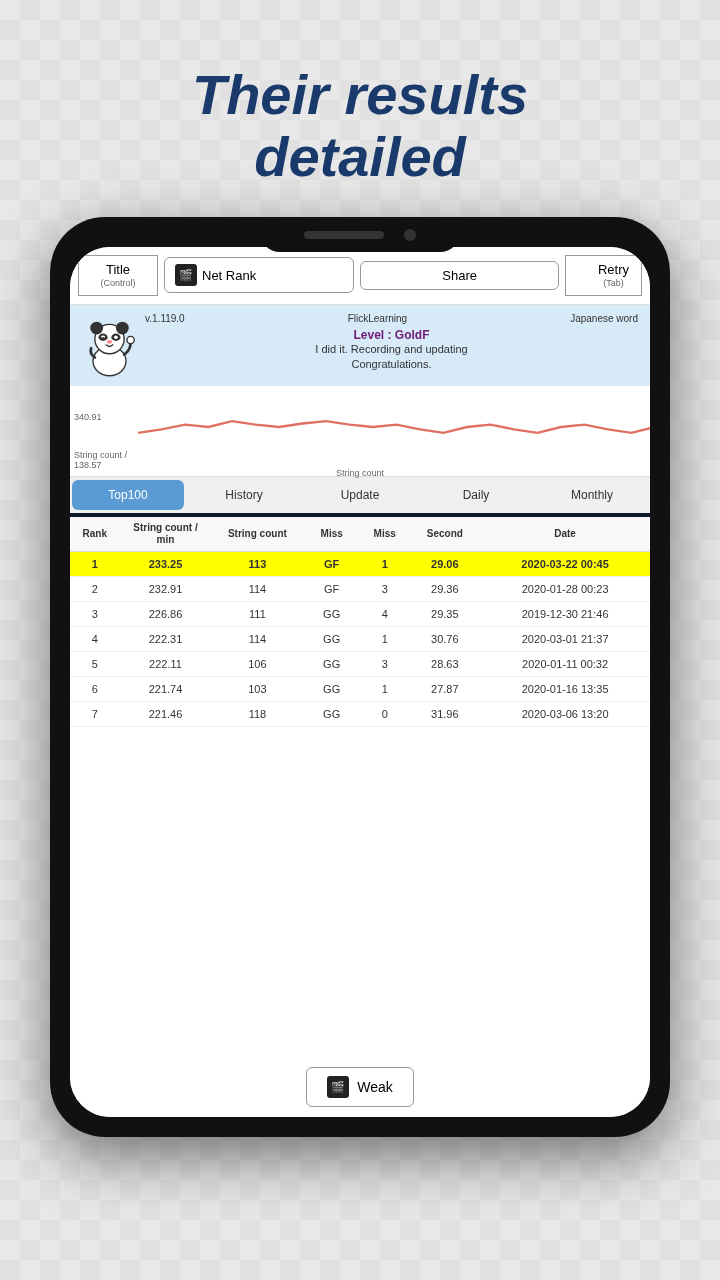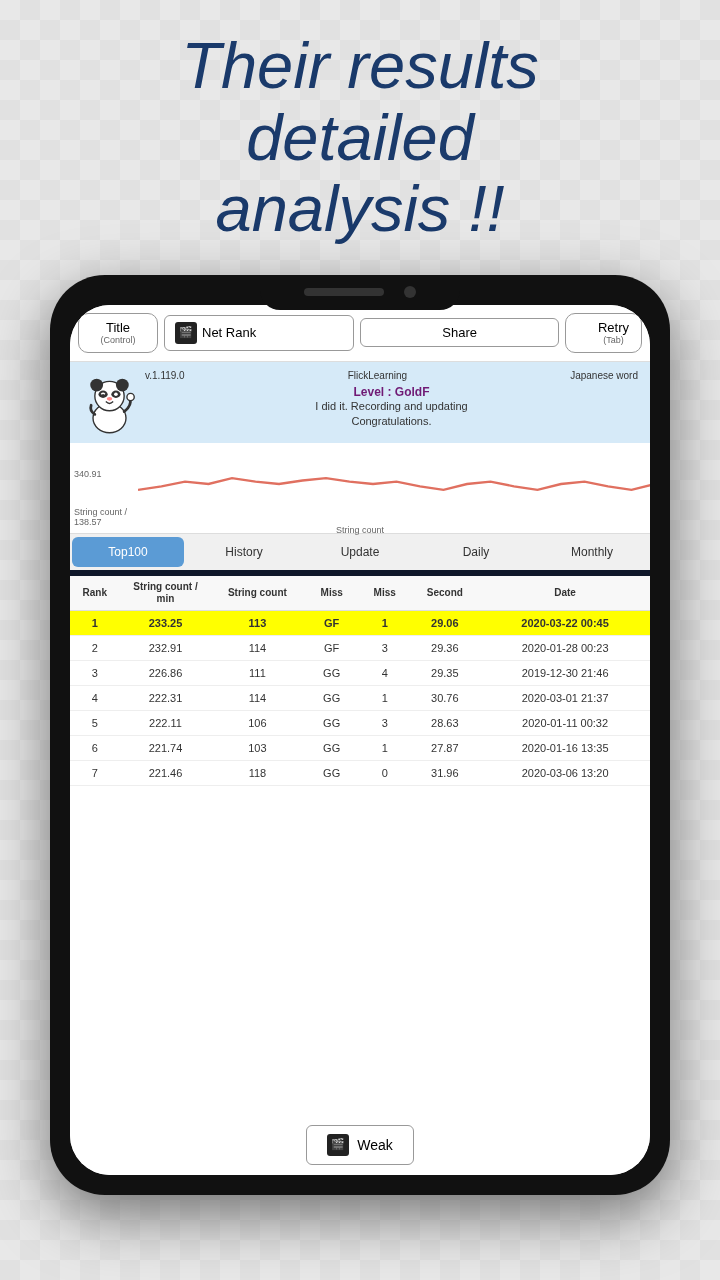--- a/index.html
+++ b/index.html
@@ -28,25 +28,26 @@
     }
 
     .headline {
       position: relative;
       text-align: center;
       padding: 30px 40px 20px;
       z-index: 10;
     }
 
     .headline-text {
-      font-size: 65px;
-      font-weight: 400;
+      font-size: 56px;
+      font-weight: 700;
       color: #1a3a6b;
       line-height: 1.1;
       font-style: italic;
+      margin-top: 34px;
     }
 
     .phone-wrapper {
       position: relative;
       z-index: 10;
       display: flex;
       justify-content: center;
       margin-top: 10px;
     }
 
@@ -112,21 +113,21 @@
       align-items: center;
       background: white;
       border-bottom: 1px solid #ddd;
       padding: 8px;
       gap: 6px;
       flex-shrink: 0;
     }
 
     .toolbar-btn {
       border: 1.5px solid #999;
-      border-radius: 10px;
+      border-radius: 0;
       padding: 6px 12px;
       font-size: 13px;
       background: white;
       cursor: pointer;
       text-align: center;
       line-height: 1.2;
     }
 
     .toolbar-btn.title-btn {
       min-width: 80px;
@@ -249,21 +250,21 @@
       font-size: 9px;
       color: #666;
       margin-top: 2px;
     }
 
     
     .tab-bar {
       display: flex;
       background: #f0f0f0;
       border-top: 1px solid #ddd;
-      border-bottom: 6px solid #0f172a;
+      border-bottom: 4px solid #0f172a;
       flex-shrink: 0;
     }
 
     .tab-item {
       flex: 1;
       text-align: center;
       padding: 8px 4px;
       font-size: 12px;
       font-weight: 500;
       color: #333;
@@ -357,21 +358,20 @@
       font-size: 11px;
     }
   </style>
 </head>
 <body>
 
 <div class="headline">
   <div class="headline-text">
     <span>Their results</span><br>
     <span>detailed</span><br>
-    <span>analysis !!</span>
   </div>
 </div>
 
 <div class="phone-wrapper">
   <div class="phone-frame">
 
     <div class="phone-notch">
       <div class="notch-speaker"></div>
       <div class="notch-camera"></div>
     </div>

